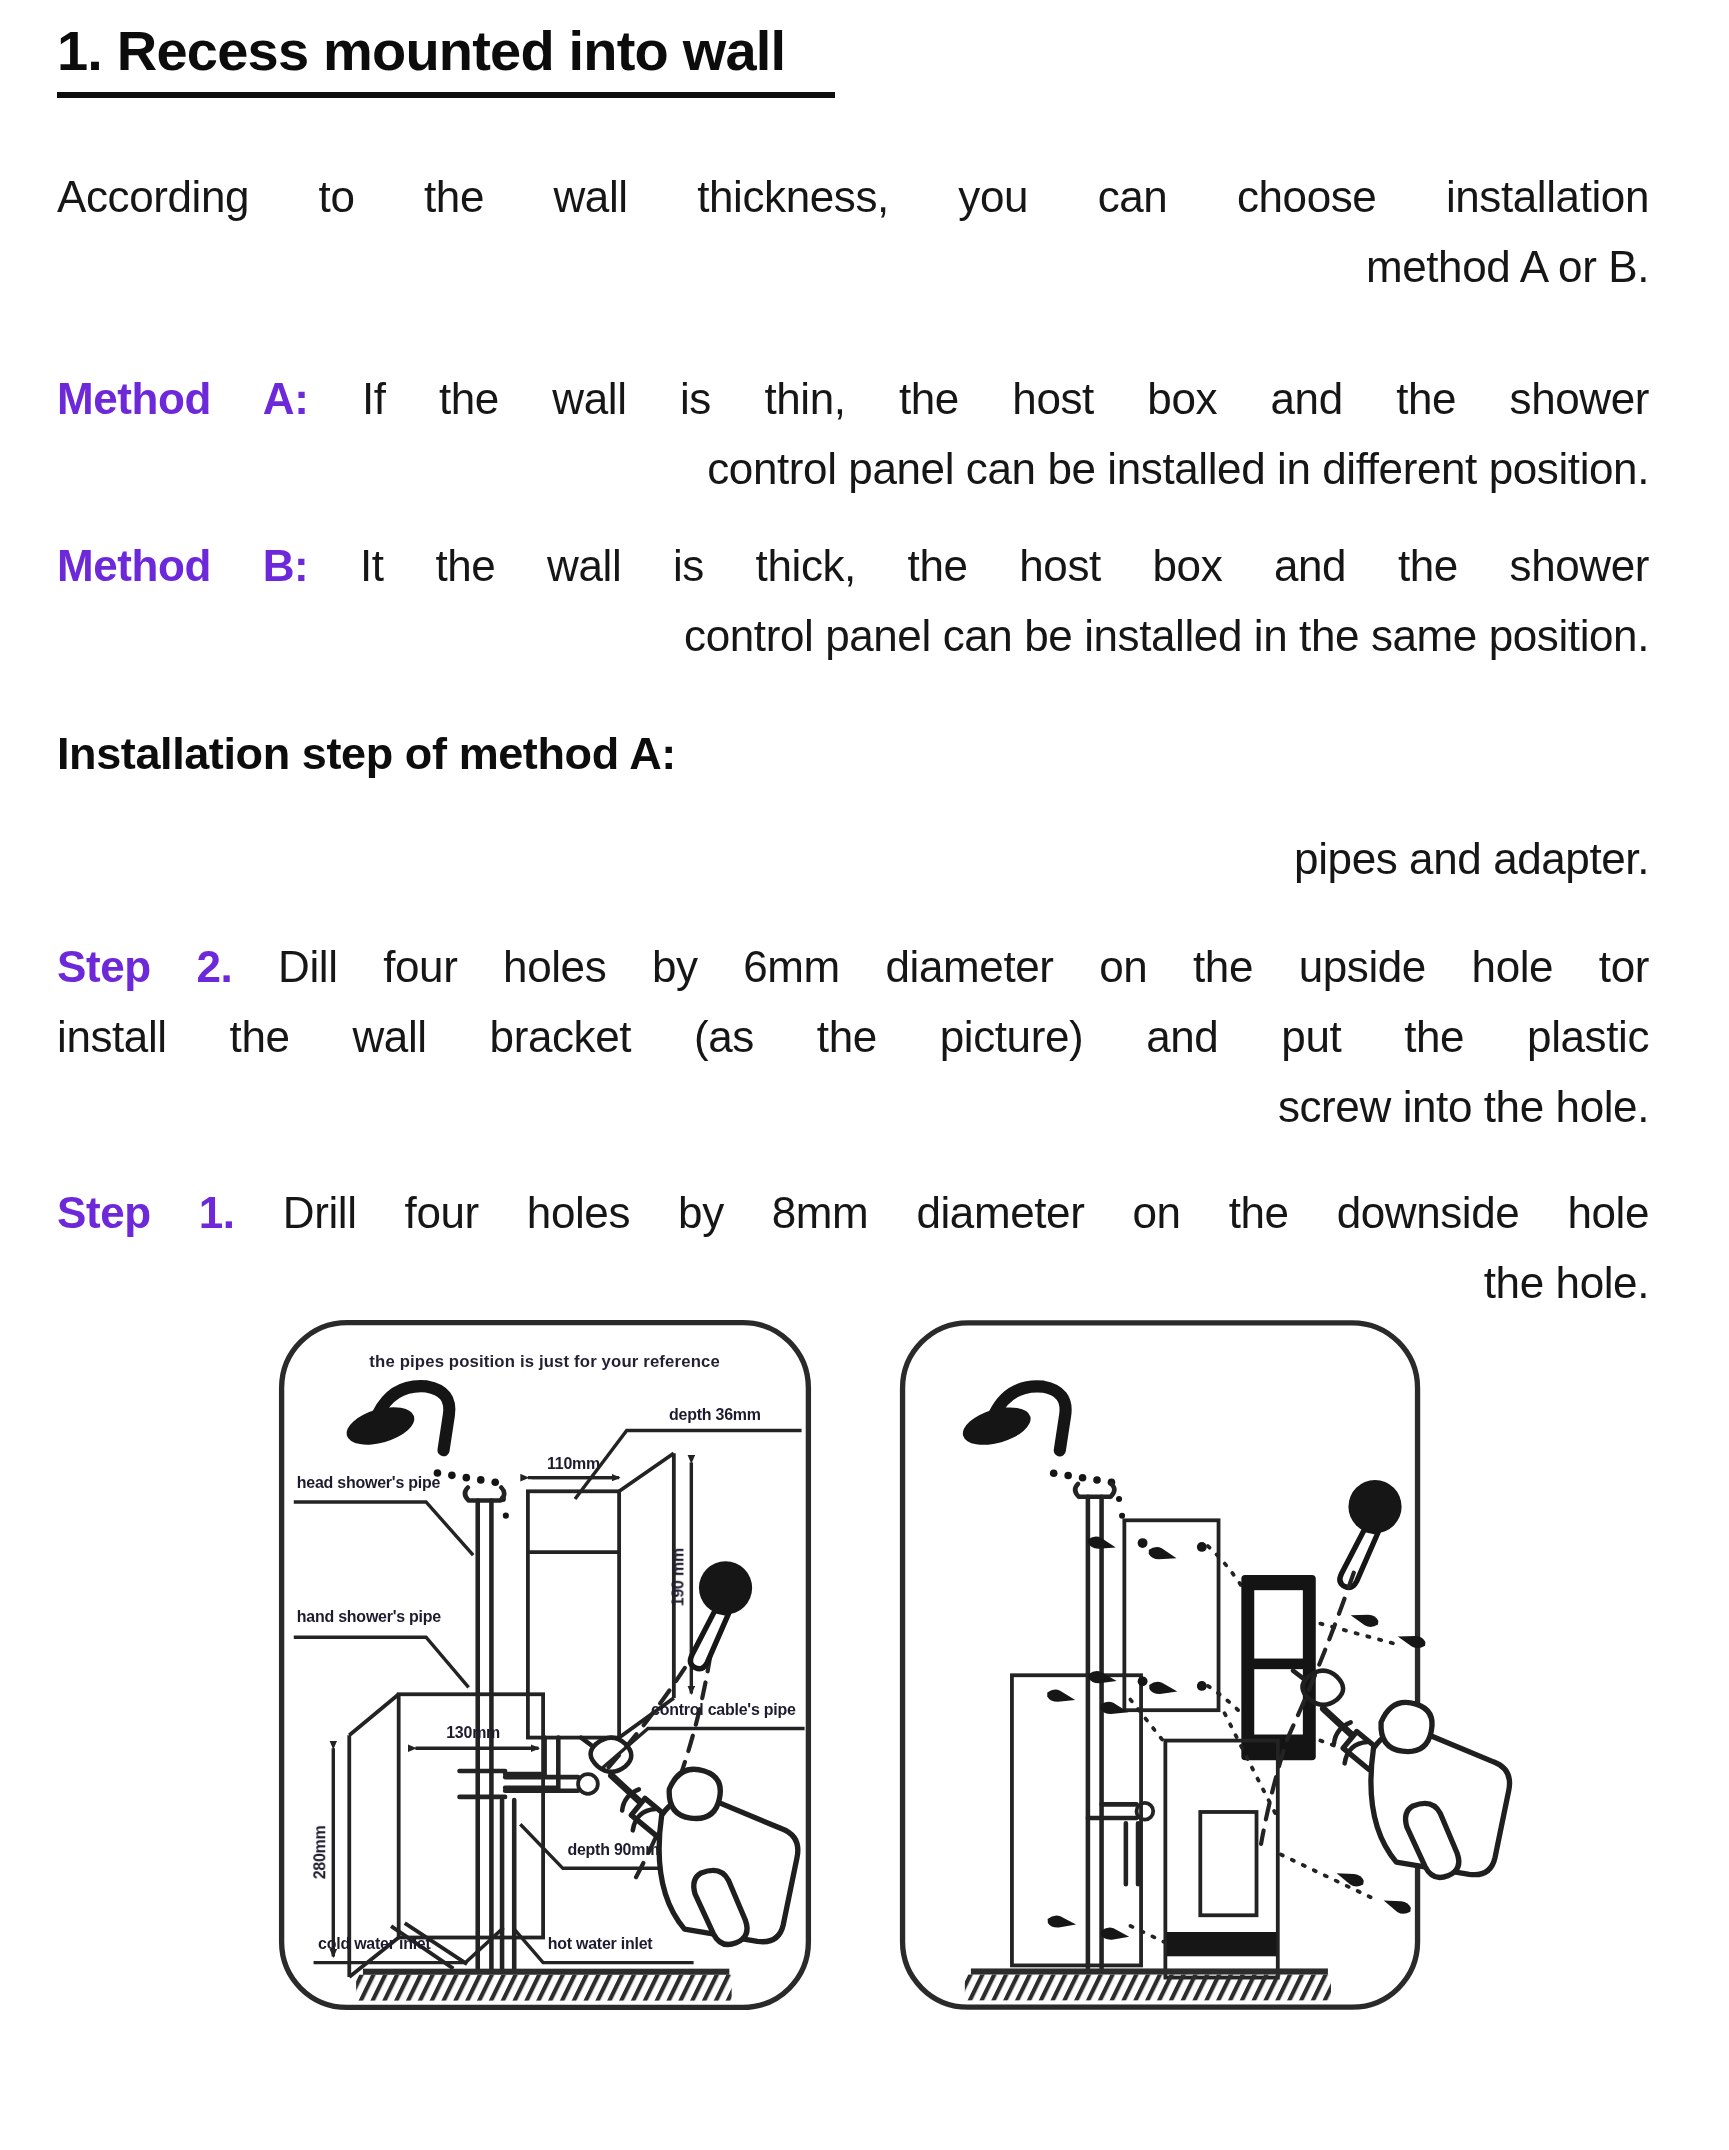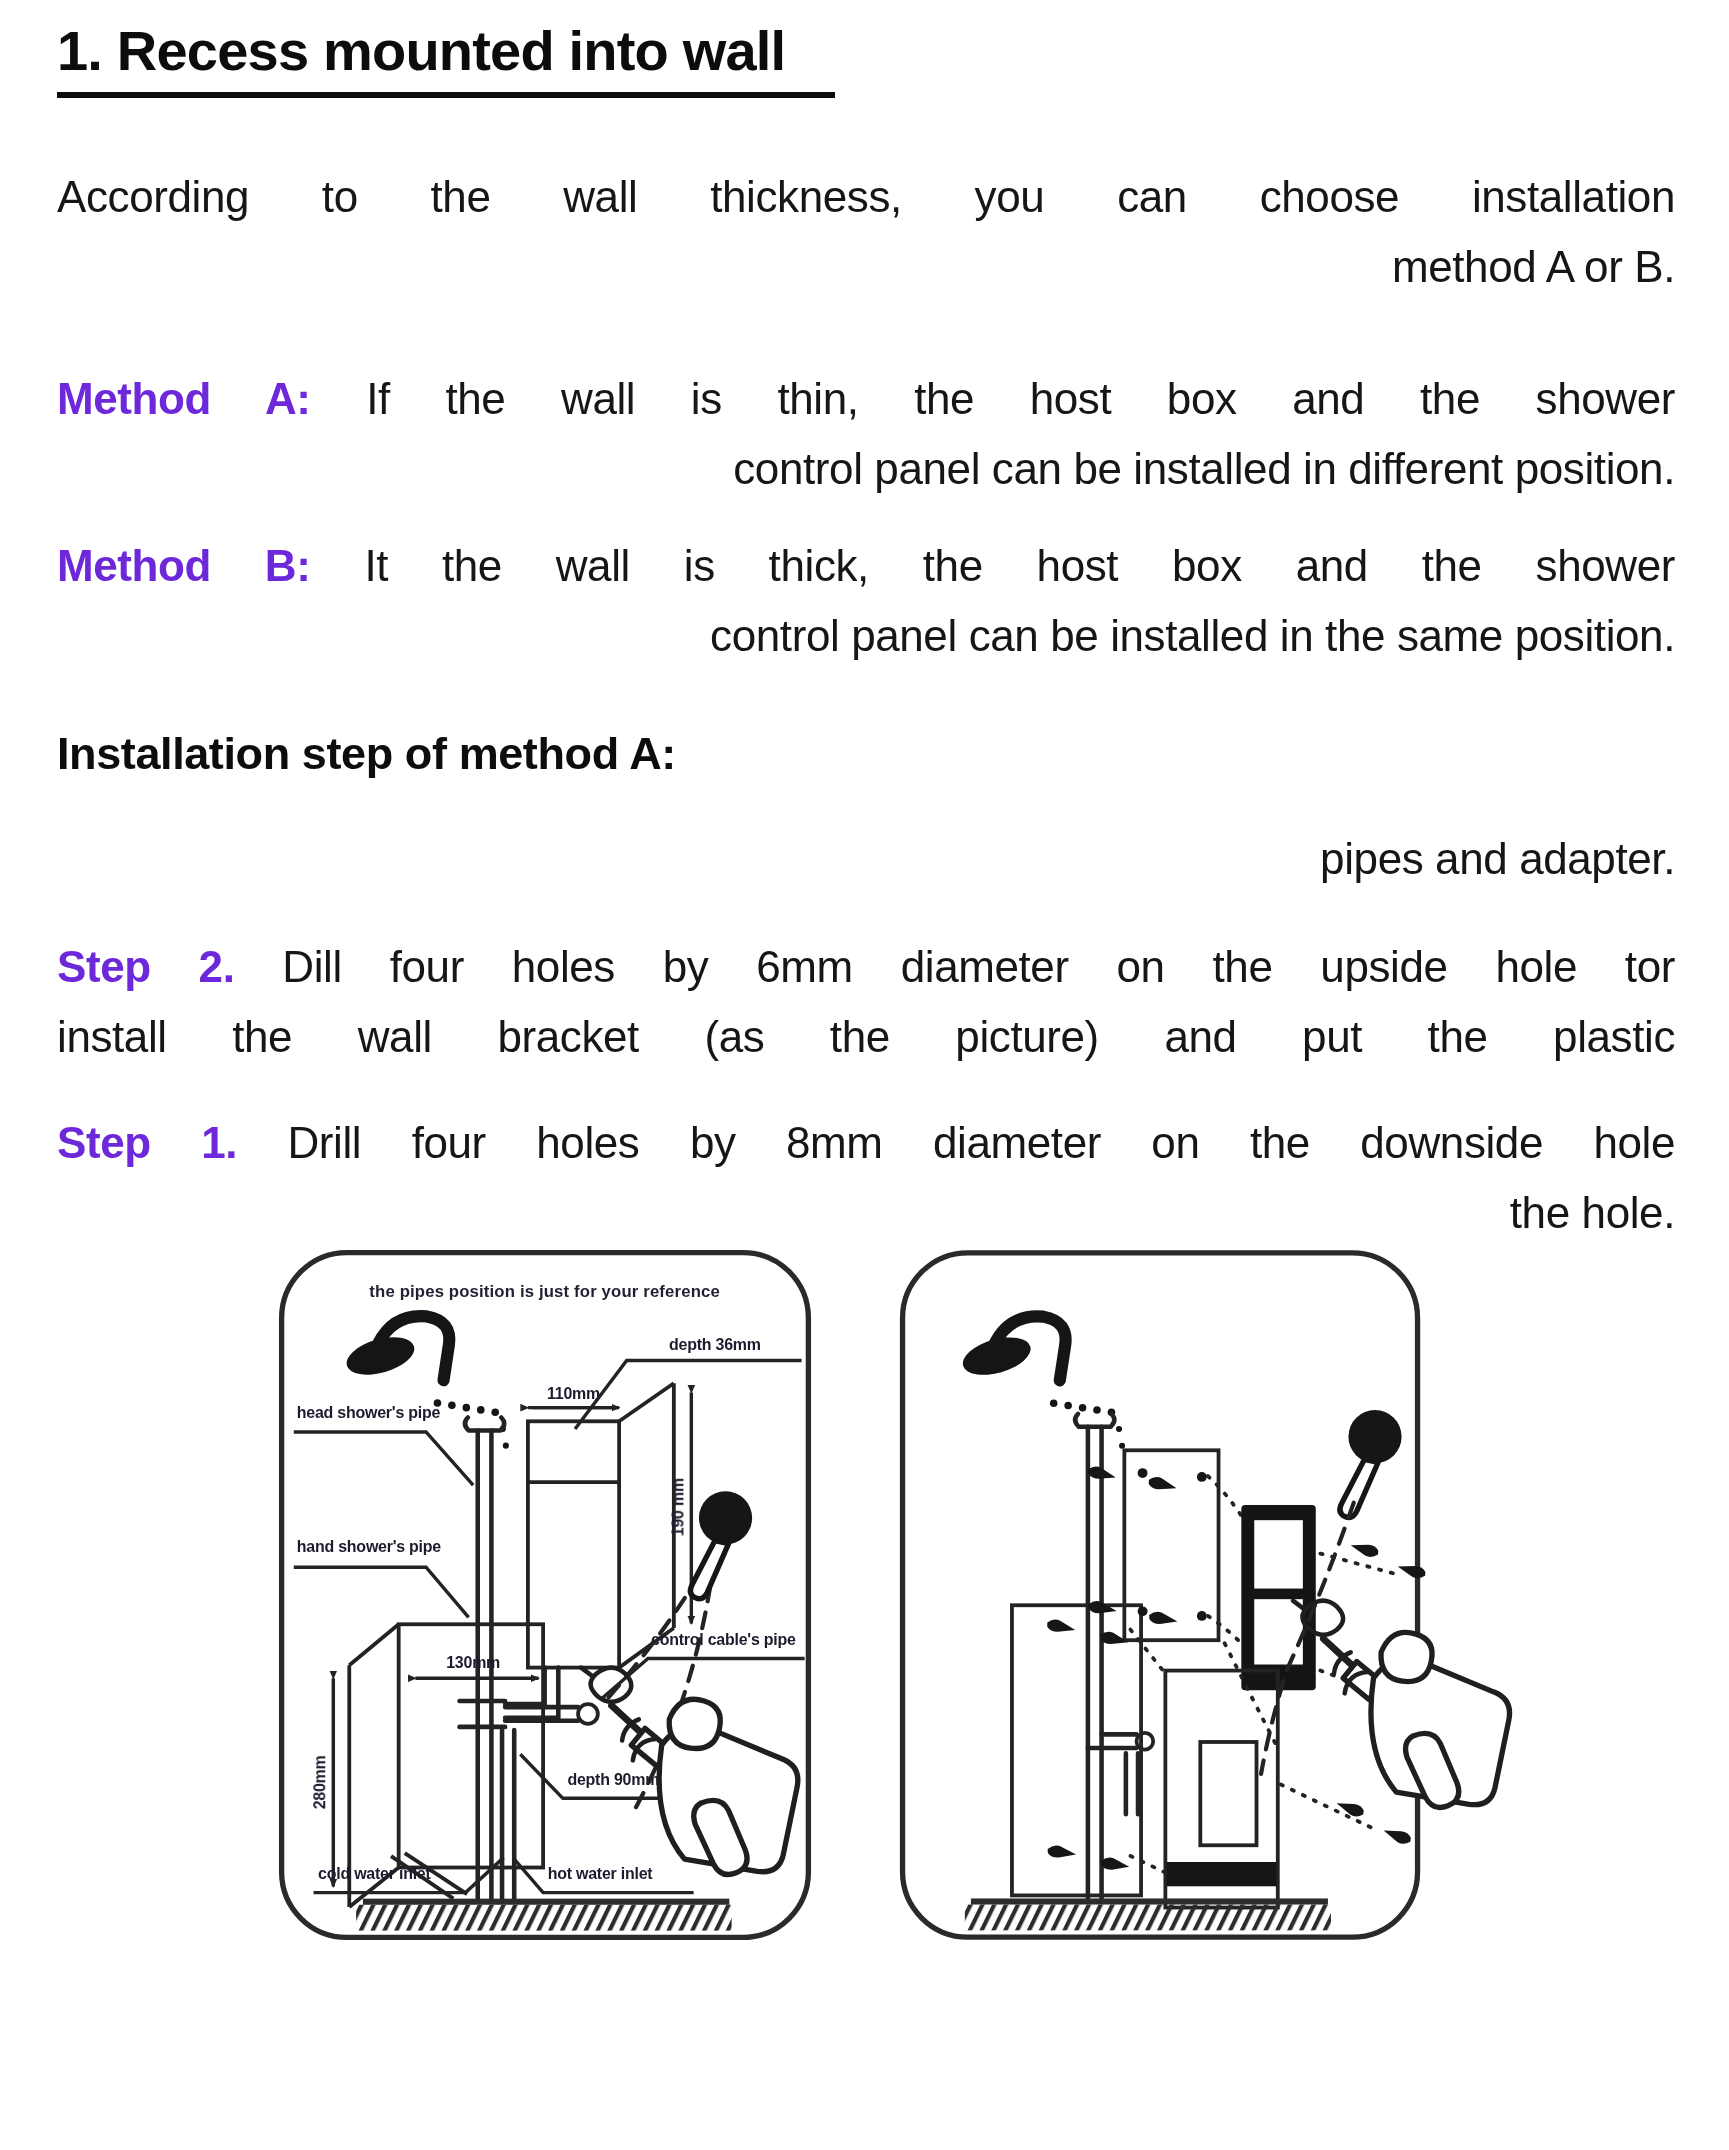--- a/index.html
+++ b/index.html
@@ -1,20 +1,20 @@
 <!DOCTYPE html>
 <html style="font-size:12px"><head>
 <meta charset="utf-8">
 <style>
   html,body{margin:0;padding:0;}
   body{
     width:1730px;height:2151px;background:#ffffff;overflow:hidden;
     font-family:"Liberation Sans",sans-serif;color:#000;
   }
-  .content{padding:20px 55px 0 57px;}
+  .content{padding:20px 81px 0 57px;}
   .doc-heading{
     display:inline-block;font-size:56px;font-weight:700;letter-spacing:-0.8px;
     line-height:61px;padding:0 50px 10.6px 0;border-bottom:6.8px solid #0d0d0d;
     margin:0 0 64px 0;color:#0c0c0c;
   }
   .para{font-size:44px;letter-spacing:-0.4px;color:#161616;}
   .para .line{line-height:70px;}
   .j{text-align:justify;text-align-last:justify;}
   .lft{text-align:right;}
   .b{font-weight:700;color:#6d28d9;}
@@ -63,20 +63,21 @@
 
   <h2 class="steps-heading">Installation step of method A:</h2>
 
   <div class="para mb-s1">
     <div class="line lft">pipes and adapter.</div>
   </div>
 
   <div class="para mb-s2">
     <div class="line j"><span class="b">Step 2.</span> <span>Dill four holes by 6mm diameter on the upside hole tor</span></div>
     <div class="line j">install the wall bracket (as the picture) and put the plastic</div>
+    <div class="line lft">screw into the hole.</div>
   </div>
 
   <div class="para mb-s3">
     <div class="line j"><span class="b">Step 1.</span> <span>Drill four holes by 8mm diameter on the downside hole</span></div>
     <div class="line lft">the hole.</div>
   </div>
 </div>
 
 <div class="figures">
 

